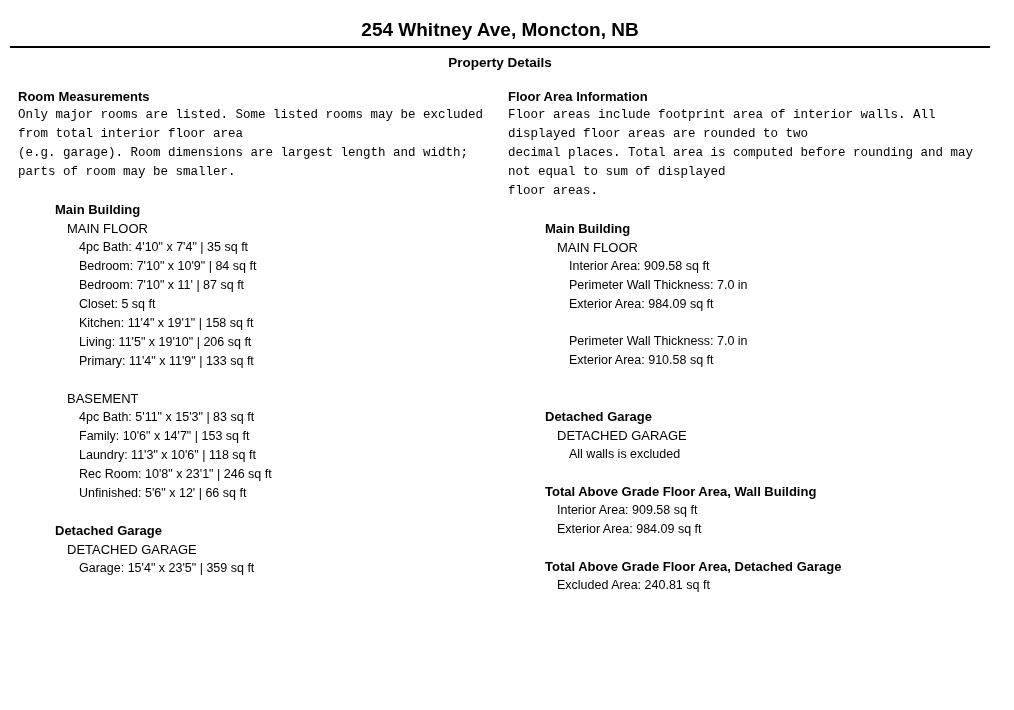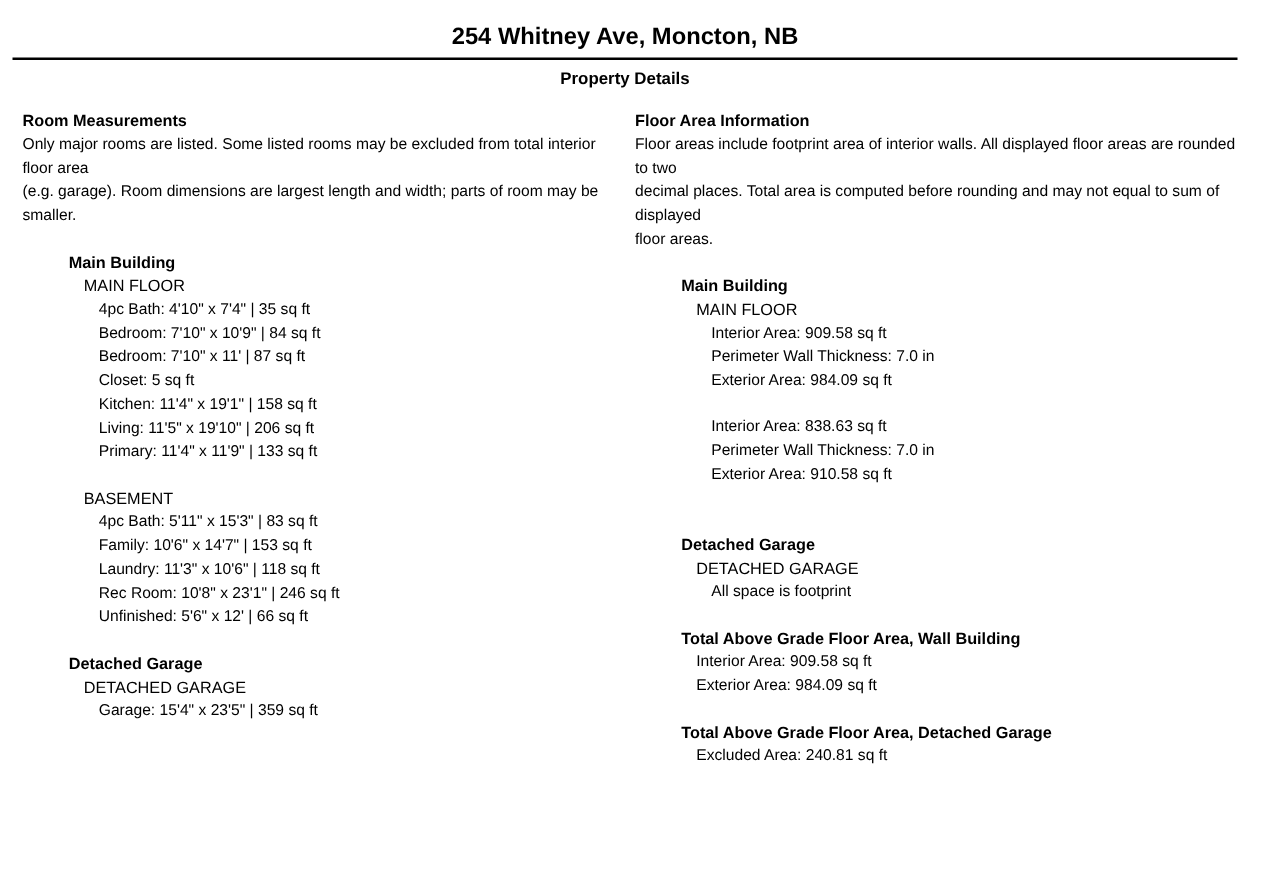--- a/index.html
+++ b/index.html
@@ -36,21 +36,21 @@
   }
 
   .columns { display: flex; margin-top: 16px; }
   .col { width: 496px; box-sizing: border-box; padding-left: 8px; }
 
   .col-heading {
     font-size: 13px;
     font-weight: bold;
     line-height: 19px;
   }
-  .desc-line { line-height: 19px; }
+  .desc-line { line-height: 19px; font-family: Liberation Mono, monospace; }
 
   .section { margin-top: 18px; }
   .section.gap-lg { margin-top: 37px; }
   .section-heading {
     font-size: 13px;
     font-weight: bold;
     line-height: 19px;
     margin-left: 37px;
   }
   .group-label {
@@ -121,31 +121,30 @@
 
       <div class="section">
         <div class="section-heading">Main Building</div>
         <div class="group">
           <div class="group-label">MAIN FLOOR</div>
           <div class="item">Interior Area: 909.58 sq ft</div>
           <div class="item">Perimeter Wall Thickness: 7.0 in</div>
           <div class="item">Exterior Area: 984.09 sq ft</div>
         </div>
         <div class="group">
-          <div class="item">Interior Area: 838.63 sq ft</div>
           <div class="item">Perimeter Wall Thickness: 7.0 in</div>
           <div class="item">Exterior Area: 910.58 sq ft</div>
         </div>
       </div>
 
       <div class="section gap-lg">
         <div class="section-heading">Detached Garage</div>
         <div class="group">
           <div class="group-label">DETACHED GARAGE</div>
-          <div class="item">All space is footprint</div>
+          <div class="item">All walls is excluded</div>
         </div>
       </div>
 
       <div class="section">
         <div class="section-heading">Total Above Grade Floor Area, Wall Building</div>
         <div class="item lvl2">Interior Area: 909.58 sq ft</div>
         <div class="item lvl2">Exterior Area: 984.09 sq ft</div>
       </div>
 
       <div class="section">

